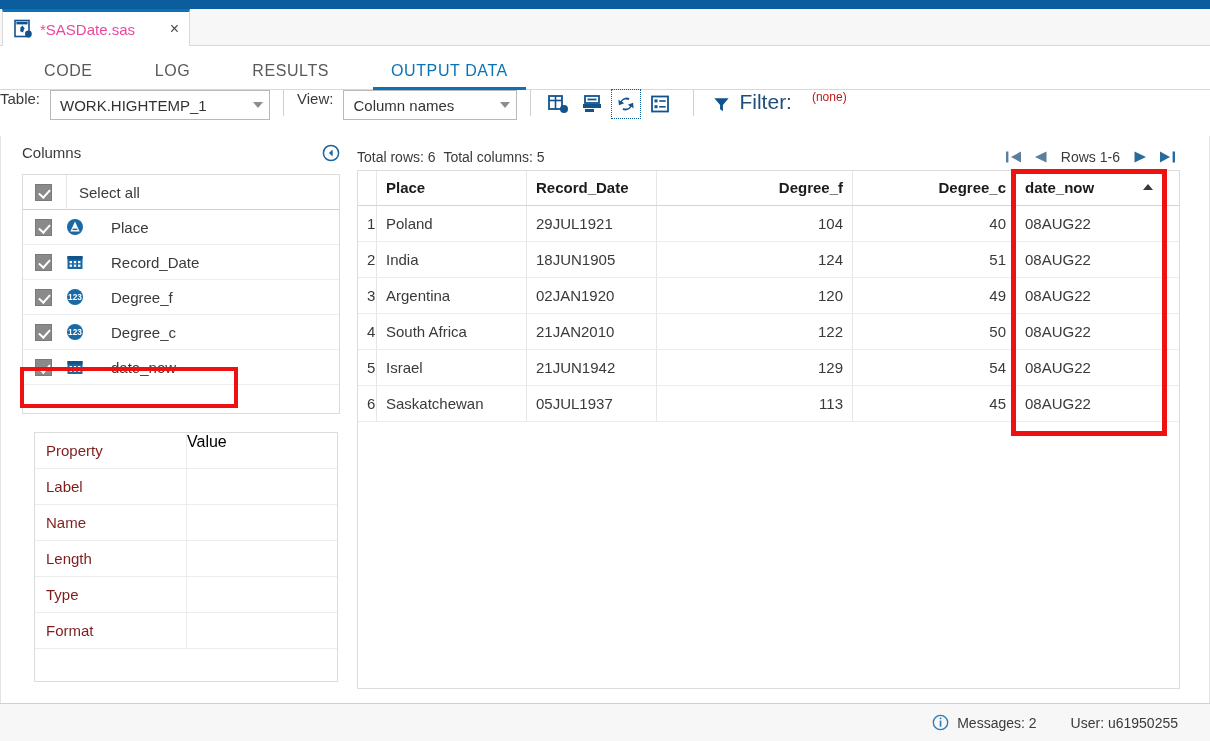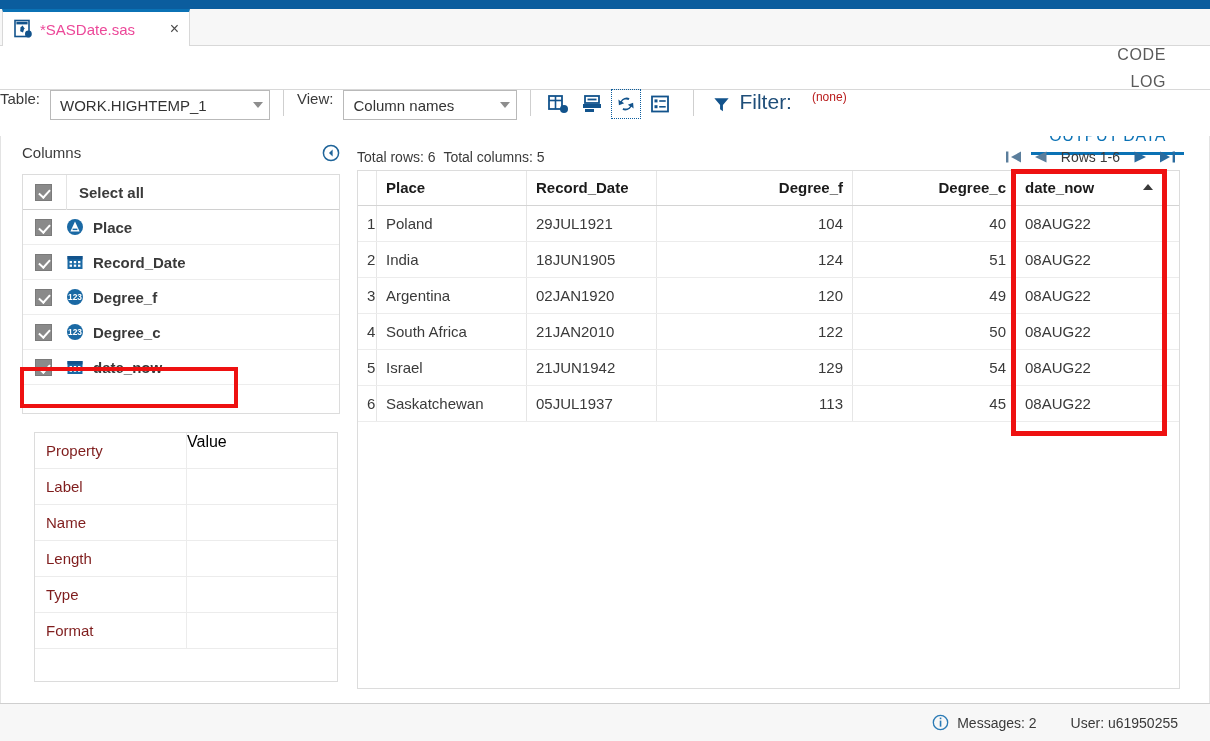--- a/index.html
+++ b/index.html
@@ -36,21 +36,21 @@
   }
   .doc-tab .tabclose {
     font-size: 16px; color: #4a4a4a; line-height: 1; cursor: pointer;
     padding: 0 2px; font-family: "Liberation Sans", sans-serif;
   }
 
   
   .sectiontabs {
     position: absolute; left: 0; top: 46px; width: 1210px; height: 44px;
     background: #ffffff; border-bottom: 1px solid #d8d8d8;
-    display: flex; align-items: flex-end; padding-left: 26px; flex-direction: column;
+    display: flex; align-items: flex-end; padding-left: 26px;
   }
   .stab {
     font-size: 16px; color: #0b72b5; letter-spacing: .6px;
     padding: 0 18px 9px 18px; cursor: pointer; position: relative;
     margin-right: 26px; white-space: nowrap;
   }
   .stab.active::after {
     content: ""; position: absolute; left: 0; right: 0; bottom: -1px;
     height: 3px; background: #0b72b5;
   }
@@ -104,22 +104,22 @@
   .colrow.selall { border-bottom: 1px solid #d0d0d0; }
   .colrow.selall .cname { border-left: 1px solid #e4e4e4; padding-left: 12px; height: 35px; line-height: 35px; flex: 1 1 auto; }
   .cbox {
     width: 17px; height: 17px; flex: 0 0 17px; background: #8a8a8a;
     border: 1px solid #7a7a7a; position: relative; margin-right: 14px;
   }
   .cbox::after {
     content: ""; position: absolute; left: 5px; top: 2px; width: 5px; height: 9px;
     border: solid #ffffff; border-width: 0 2px 2px 0; transform: rotate(42deg);
   }
-  .typeicon { width: 18px; height: 18px; flex: 0 0 18px; margin-right: 9px; text-align: center; }
-  .cname { white-space: nowrap; font-weight: bold; }
+  .typeicon { width: 18px; height: 18px; flex: 0 0 18px; margin-right: 27px; text-align: center; }
+  .cname { white-space: nowrap; }
 
   
   .hl-colrow {
     position: absolute; left: 20px; top: 367px; width: 218px; height: 41px;
     border: 4px solid #ee1111; pointer-events: none;
   }
 
   
   .proppanel {
     position: absolute; left: 34px; top: 432px; width: 304px; height: 250px;

